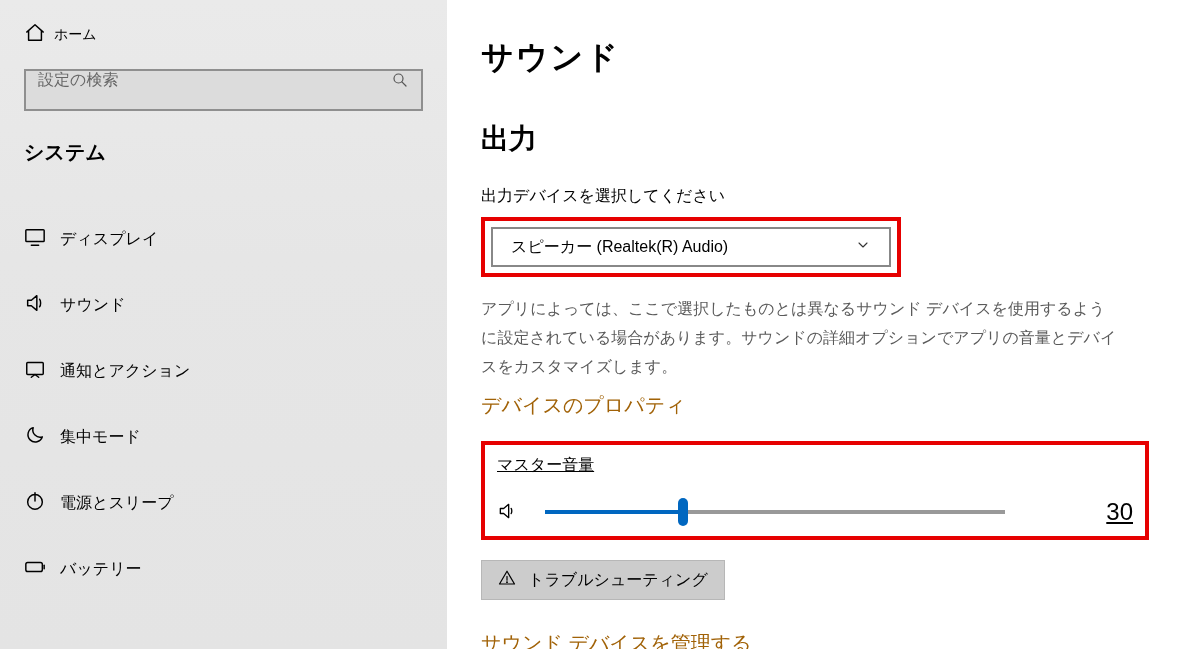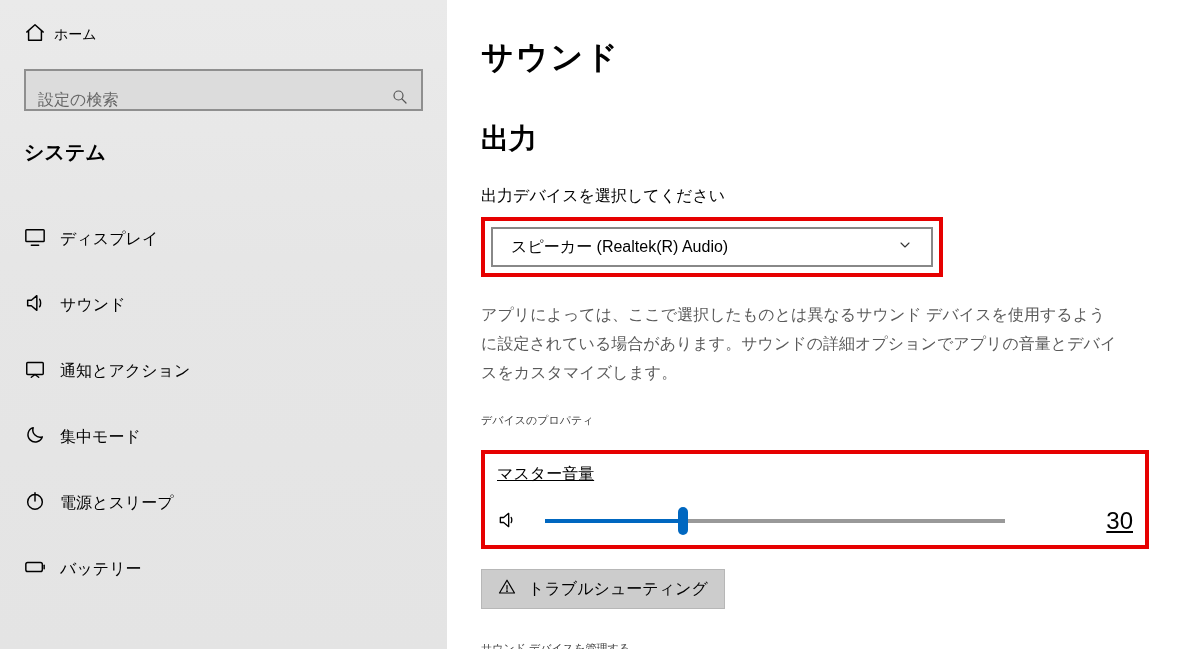--- a/index.html
+++ b/index.html
@@ -32,21 +32,21 @@
     padding: 22px 0 22px 0;
     cursor: pointer;
   }
   .home-row .icon { width: 22px; stroke:#000; }
   .search-box {
     border: 2px solid #8f8f8f;
     background: rgba(255,255,255,0.35);
     background: #dcdcdc;
     height: 42px;
     display: flex;
-    align-items: flex-end;
+    align-items: flex-start;
     padding: 0 12px;
     margin-bottom: 28px;
   }
   .search-box input {
     flex: 1;
     border: none;
     background: transparent;
     font-size: 16px;
     color: #555;
     outline: none;
@@ -86,43 +86,43 @@
     margin-bottom: 28px;
   }
   .field-label {
     font-size: 16px;
     margin-bottom: 10px;
   }
   .highlight-red {
     border: 4px solid #e60000;
     padding: 6px;
   }
-  .highlight-red.first { width: 462px; margin-bottom: 24px; }
+  .highlight-red.first { width: 420px; margin-bottom: 18px; }
   .select-box {
     border: 2px solid #888;
     height: 40px;
     display:flex;
     align-items:center;
     justify-content: space-between;
     padding: 0 18px;
     font-size: 16px;
     cursor: pointer;
     background: #fff;
   }
   .select-box .icon { width: 16px; stroke:#333; }
   .help-text {
     font-size: 16px;
     color: #5a5a5a;
     line-height: 1.8;
-    margin-bottom: 24px;
+    margin-bottom: 11px;
     max-width: 640px;
   }
   .link {
-    color: #404040;
-    font-size: 11px;
+    color: #a16207;
+    font-size: 20px;
     cursor: pointer;
     display:inline-block;
   }
   .link.first { margin-bottom: 22px; }
   .volume-block {
     margin-bottom: 16px;
     text-decoration: underline;
   }
   .highlight-red.second {
     width: 668px;

